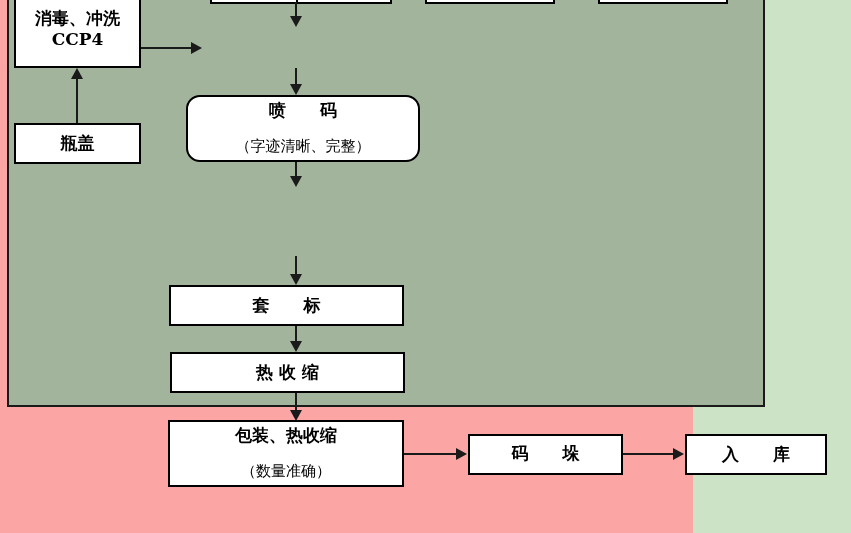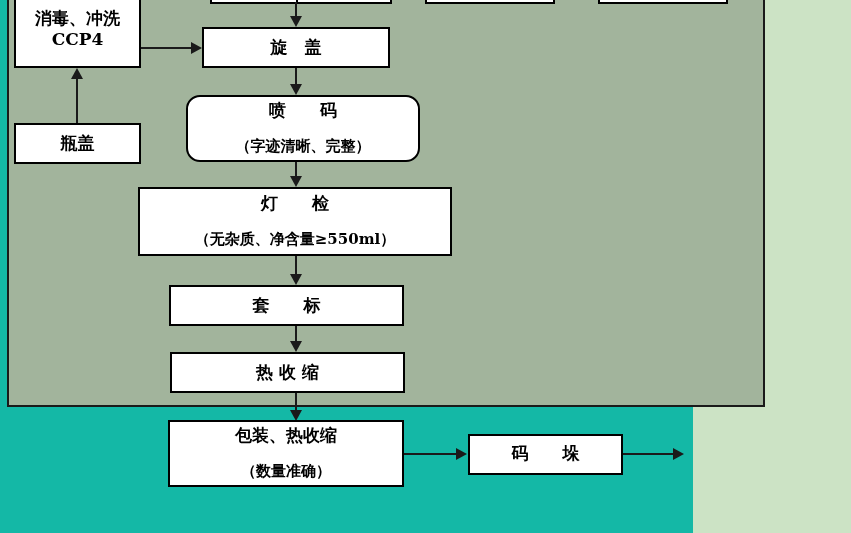--- a/index.html
+++ b/index.html
@@ -10,21 +10,21 @@
     width: 851px;
     height: 533px;
     background: #cce3c5;
     font-family: "DejaVu Sans", "Liberation Sans", sans-serif;
     overflow: hidden;
   }
   #canvas {
     position: relative;
     width: 693px;
     height: 533px;
-    background: #14b8a6;
+    background: #fca5a5;
   }
   
   .panel {
     position: absolute;
     left: 7px;
     top: -4px;
     width: 758px;
     height: 411px;
     background: #a2b49c;
     border: 2px solid #1a1a1a;
@@ -45,21 +45,21 @@
     font-family: "DejaVu Sans", "Liberation Sans", sans-serif;
   }
   .node .main {
     font-weight: bold;
     font-size: 17px;
     line-height: 1.25;
     letter-spacing: 0px;
     white-space: pre;
   }
   .node .sub {
-    font-weight: bold;
+    font-weight: normal;
     font-size: 15px;
     line-height: 1.3;
     white-space: pre;
     margin-top: 16px;
   }
   .node .mono {
     font-family: "DejaVu Serif", "Liberation Serif", serif;
   }
   
   .vline {
@@ -129,39 +129,32 @@
 
   <div class="vline" style="left:76px; top:78px; height:45px;"></div>
   <div class="arrow-up" style="left:71px; top:68px;"></div>
 
   <div class="hline" style="left:141px; top:47px; width:50px;"></div>
   <div class="arrow-right" style="left:191px; top:42px;"></div>
 
   <div class="vline" style="left:295px; top:2px; height:14px;"></div>
   <div class="arrow-down" style="left:290px; top:16px;"></div>
 
-  <div class="node" style="left:202px; top:27px; width:188px; height:41px;">
-    <div class="main">旋　盖</div>
-  </div>
 
   <div class="vline" style="left:295px; top:68px; height:17px;"></div>
   <div class="arrow-down" style="left:290px; top:84px;"></div>
 
   <div class="node" style="left:186px; top:95px; width:234px; height:67px;border-radius:14px;">
     <div class="main">喷　　码</div>
     <div class="sub">（字迹清晰、完整）</div>
   </div>
 
   <div class="vline" style="left:295px; top:162px; height:16px;"></div>
   <div class="arrow-down" style="left:290px; top:176px;"></div>
 
-  <div class="node" style="left:138px; top:187px; width:314px; height:69px;">
-    <div class="main">灯　　检</div>
-    <div class="sub mono">（无杂质、净含量≥550ml）</div>
-  </div>
 
   <div class="vline" style="left:295px; top:256px; height:20px;"></div>
   <div class="arrow-down" style="left:290px; top:274px;"></div>
 
   <div class="node" style="left:169px; top:285px; width:235px; height:41px;">
     <div class="main">套　　标</div>
   </div>
 
   <div class="vline" style="left:295px; top:326px; height:17px;"></div>
   <div class="arrow-down" style="left:290px; top:341px;"></div>
@@ -181,14 +174,17 @@
   <div class="hline" style="left:404px; top:453px; width:52px;"></div>
   <div class="arrow-right" style="left:456px; top:448px;"></div>
 
   <div class="node" style="left:468px; top:434px; width:155px; height:41px;font-family:Liberation Mono, monospace;">
     <div class="main">码　　垛</div>
   </div>
 
   <div class="hline" style="left:623px; top:453px; width:50px;"></div>
   <div class="arrow-right" style="left:673px; top:448px;"></div>
 
+  <div class="node" style="left:685px; top:434px; width:142px; height:41px;">
+    <div class="main">入　　库</div>
+  </div>
 
 </div>
 
 </body></html>

